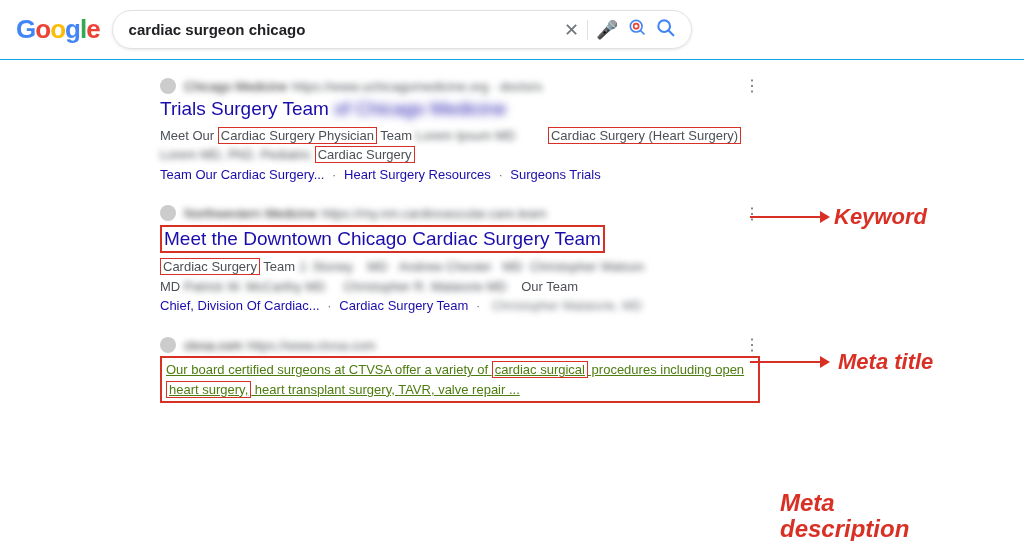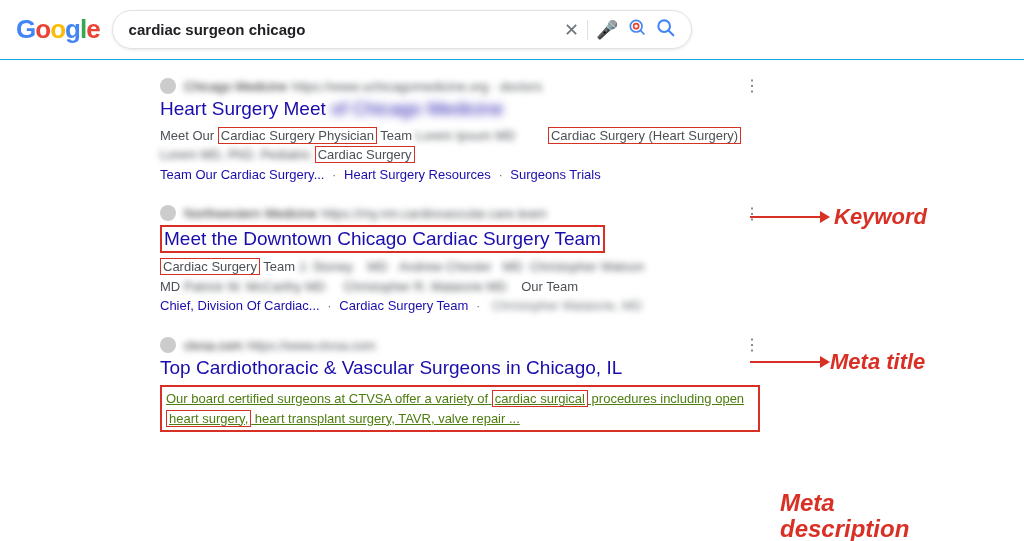--- a/index.html
+++ b/index.html
@@ -236,21 +236,21 @@
     <div class="result-item">
       <div class="result-site-info">
         <div class="result-favicon"></div>
         <div>
           <div class="result-site-name blurred-dark">Chicago Medicine</div>
           <div class="result-url blurred">https://www.uchicagomedicine.org · doctors</div>
         </div>
         <span class="result-more">⋮</span>
       </div>
       <div class="result-title">
-        <span>Heart Surgery Meet </span><span class="blurred-title">of Chicago Medicine</span>
+        <span>Trials Surgery Team </span><span class="blurred-title">of Chicago Medicine</span>
       </div>
       <div class="result-desc">
         <span>Meet Our </span><span class="kw-box">Cardiac Surgery Physician</span><span> Team </span><span class="blurred">Lorem Ipsum MD &nbsp;&nbsp;&nbsp;&nbsp;&nbsp;&nbsp;&nbsp;</span> <span class="kw-box">Cardiac Surgery (Heart Surgery)</span><span> </span><span class="blurred">Lorem MD, PhD. Pediatric</span> <span class="kw-box">Cardiac Surgery</span><span class="blurred"> &nbsp;&nbsp;&nbsp;&nbsp;&nbsp;&nbsp;</span>
       </div>
       <div class="result-links">
         <a>Team Our Cardiac Surgery...</a>
         <span>·</span>
         <a>Heart Surgery Resources</a>
         <span>·</span>
         <a>Surgeons Trials</a>
@@ -285,41 +285,40 @@
 
     <div class="result-item">
       <div class="result-site-info">
         <div class="result-favicon"></div>
         <div>
           <div class="result-site-name blurred-dark">ctvsa.com</div>
           <div class="result-url blurred">https://www.ctvsa.com</div>
         </div>
         <span class="result-more">⋮</span>
       </div>
-      <div class="result-title">Top Cardiothoracic &amp; Vascular Surgeons in Chicago, IL</div>
       <div class="result-desc">
         <span class="meta-desc-box">
           <span>Our board certified surgeons at CTVSA offer a variety of </span><span class="kw-box">cardiac surgical</span><span> procedures including open </span><span class="kw-box">heart surgery,</span><span> heart transplant surgery, TAVR, valve repair ...</span>
         </span>
       </div>
     </div>
 
   </div>
 
   <div class="annotations" style="position:relative; margin-left: 20px; margin-top: 10px;">
 
     <div style="position:absolute; top: 65px; left: -10px; display:flex; align-items:center; gap:4px;">
       <div style="display:flex;align-items:center;">
         <div style="width:70px;height:2px;background:#d93025;"></div>
         <div style="width:0;height:0;border-top:6px solid transparent;border-bottom:6px solid transparent;border-left:10px solid #d93025;"></div>
       </div>
       <span class="label-text">Keyword</span>
     </div>
 
-    <div style="position:absolute; top: 210px; left: -10px; display:flex; align-items:center; gap:0;">
+    <div style="position:absolute; top: 210px; left: -10px; display:flex; align-items:center; gap:8px;">
       <div style="display:flex;align-items:center;">
         <div style="width:70px;height:2px;background:#d93025;"></div>
         <div style="width:0;height:0;border-top:6px solid transparent;border-bottom:6px solid transparent;border-left:10px solid #d93025;"></div>
       </div>
       <span class="label-text">Meta title</span>
     </div>
 
     <div style="position:absolute; top: 350px; left: 20px;">
       <span class="label-text" style="font-size:24px; line-height:1.1;text-align:center;">Meta<br>description</span>
     </div>

